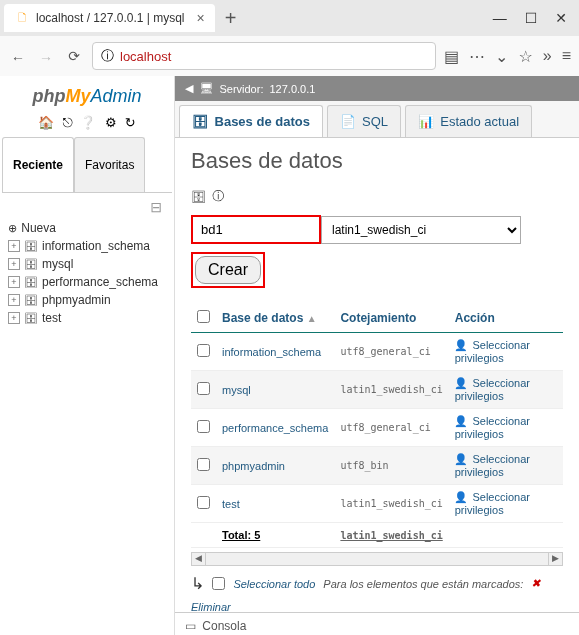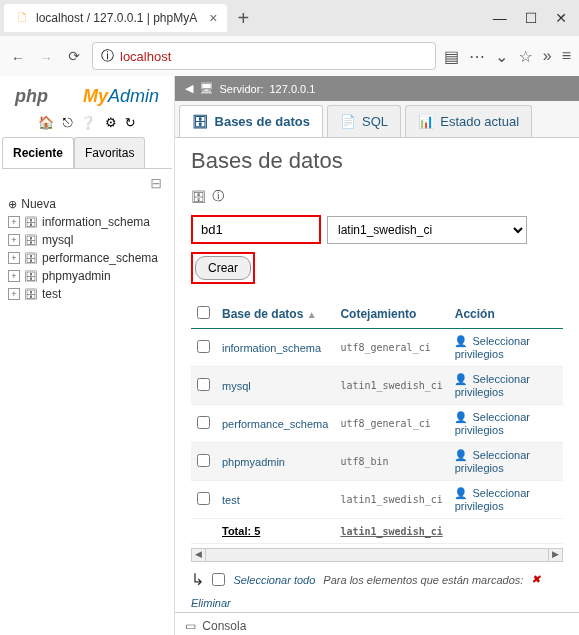--- a/index.html
+++ b/index.html
@@ -20,49 +20,49 @@
 .url-host { color: #b91c1c; }
 .url-path { color: #888; }
 .toolbar-icons { display: flex; gap: 10px; align-items: center; font-size: 16px; color: #555; }
 
 .app { display: flex; height: calc(635px - 72px); }
 
 .sidebar { width: 175px; background: #fff; padding: 6px 2px; border-right: 1px solid #ddd; }
 .logo { text-align: center; margin: 4px 0 8px; }
 .logo-text { font-size: 18px; font-weight: bold; font-style: italic; }
 .logo-php { color: #666; }
-.logo-my { color: #f90; padding-left: 35px; }
+.logo-my { color: #f90; }
 .logo-admin { color: #0369a1; font-weight: normal; }
 .sidebar-icons { display: flex; justify-content: center; gap: 8px; margin-bottom: 6px; font-size: 13px; }
 .sidebar-tabs { display: flex; border-bottom: 1px solid #ccc; margin-bottom: 6px; }
-.sidebar-tab { padding: 8px 10px; font-size: 12px; background: #f0f0f0; border: 1px solid #ccc; border-bottom: none; border-radius: 3px 3px 0 0; cursor: pointer; }
+.sidebar-tab { padding: 20px 10px; font-size: 12px; background: #f0f0f0; border: 1px solid #ccc; border-bottom: none; border-radius: 3px 3px 0 0; cursor: pointer; }
 .sidebar-tab.active { background: #fff; font-weight: bold; }
 .tree { padding: 4px 6px; }
 .tree-item { display: flex; align-items: center; gap: 4px; padding: 2px 0; font-size: 12px; color: #333; cursor: pointer; }
 .tree-expand { width: 12px; height: 12px; border: 1px solid #999; display: inline-flex; align-items: center; justify-content: center; font-size: 9px; color: #666; background: #fff; }
 .tree-icon { font-size: 11px; }
 .collapse-icon { text-align: right; padding-right: 10px; color: #999; font-size: 14px; }
 
 .main { flex: 1; background: #fff; overflow: hidden; display: flex; flex-direction: column; }
 .breadcrumb { background: #888; color: #fff; padding: 6px 10px; font-size: 11px; display: flex; align-items: center; gap: 6px; }
 .breadcrumb-arrow { font-size: 11px; }
 .main-tabs { display: flex; border-bottom: 1px solid #ccc; background: #f6f6f6; padding-top: 4px; }
 .main-tab { display: flex; align-items: center; gap: 6px; padding: 8px 12px; font-size: 13px; color: #235a81; cursor: pointer; background: #f0f0f0; border: 1px solid #ccc; border-bottom: none; border-radius: 3px 3px 0 0; margin-left: 4px; }
 .main-tab.active { background: #fff; font-weight: bold; }
 .main-tab-icon { font-size: 13px; }
 
 .content { padding: 10px 16px; flex: 1; overflow-y: auto; }
 .page-title { font-size: 22px; color: #555; margin-bottom: 14px; font-weight: normal; }
 .create-section { margin-bottom: 16px; }
 .create-label { display: flex; align-items: center; gap: 6px; font-size: 12px; color: #333; margin-bottom: 10px; }
-.create-row { display: flex; gap: 6px; align-items: center; margin-bottom: 8px; }
+.create-row { display: flex; align-items: center; margin-bottom: 8px; }
 .db-name-input { border: 2px solid #e00; padding: 5px 8px; width: 130px; font-size: 13px; background: #fff; }
 .collation-select { border: 1px solid #aaa; padding: 5px 6px; width: 200px; font-size: 12px; background: #fff; }
 .create-btn-wrap { border: 2px solid #e00; display: inline-block; padding: 2px; }
-.create-btn { padding: 4px 12px; font-size: 12px; background: #f0f0f0; border: 1px solid #999; border-radius: 10px; cursor: pointer; }
+.create-btn { padding: 4px 12px; font-size: 16px; background: #f0f0f0; border: 1px solid #999; border-radius: 10px; cursor: pointer; }
 
 .db-table { width: 100%; border-collapse: collapse; margin-top: 12px; }
 .db-table th { text-align: left; padding: 6px; font-size: 12px; color: #235a81; border-bottom: 1px solid #0f766e; background: #fff; font-weight: bold; }
 .db-table th .sort { font-size: 10px; color: #999; }
 .db-table td { padding: 6px; font-size: 11px; border-bottom: 1px solid #eee; }
 .db-table tr:nth-child(even) td { background: #f5f5f5; }
 .db-table .cb { width: 20px; text-align: center; }
 .db-table .name { color: #235a81; }
 .db-table .collation { font-family: monospace; font-size: 10px; color: #666; }
 .db-table .action { color: #235a81; }
@@ -80,21 +80,21 @@
 
 .console-bar { border-top: 1px solid #ccc; padding: 6px 10px; font-size: 12px; color: #555; display: flex; align-items: center; gap: 6px; }
 </style>
 </head>
 <body>
 
 <div class="browser-chrome">
   <div class="tab-bar">
     <div class="tab">
       <span class="tab-icon">🗋</span>
-      <span>localhost / 127.0.0.1 | phpMyA</span>
+      <span>localhost / 127.0.0.1 | mysql</span>
       <span class="tab-close">×</span>
     </div>
     <span class="new-tab">+</span>
     <div class="window-controls">
       <span>—</span>
       <span>☐</span>
       <span>✕</span>
     </div>
   </div>
   <div class="url-bar">

